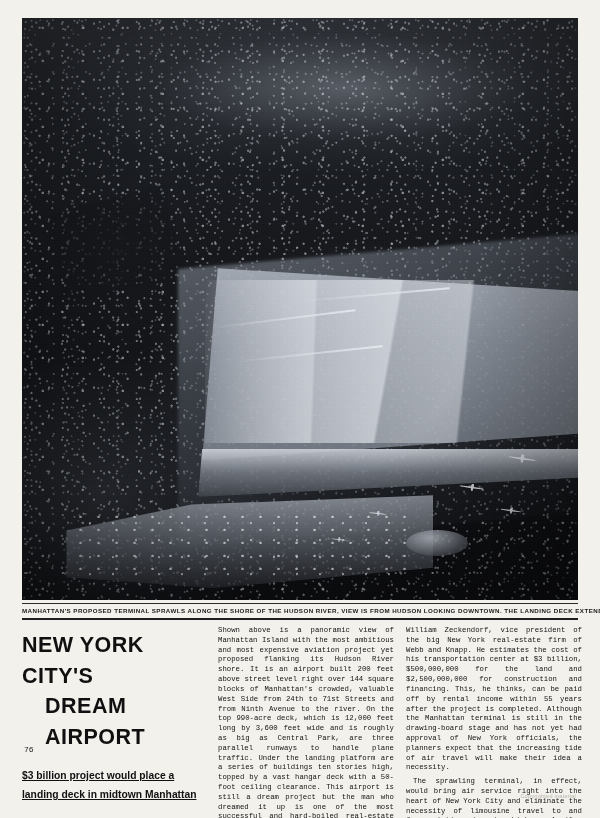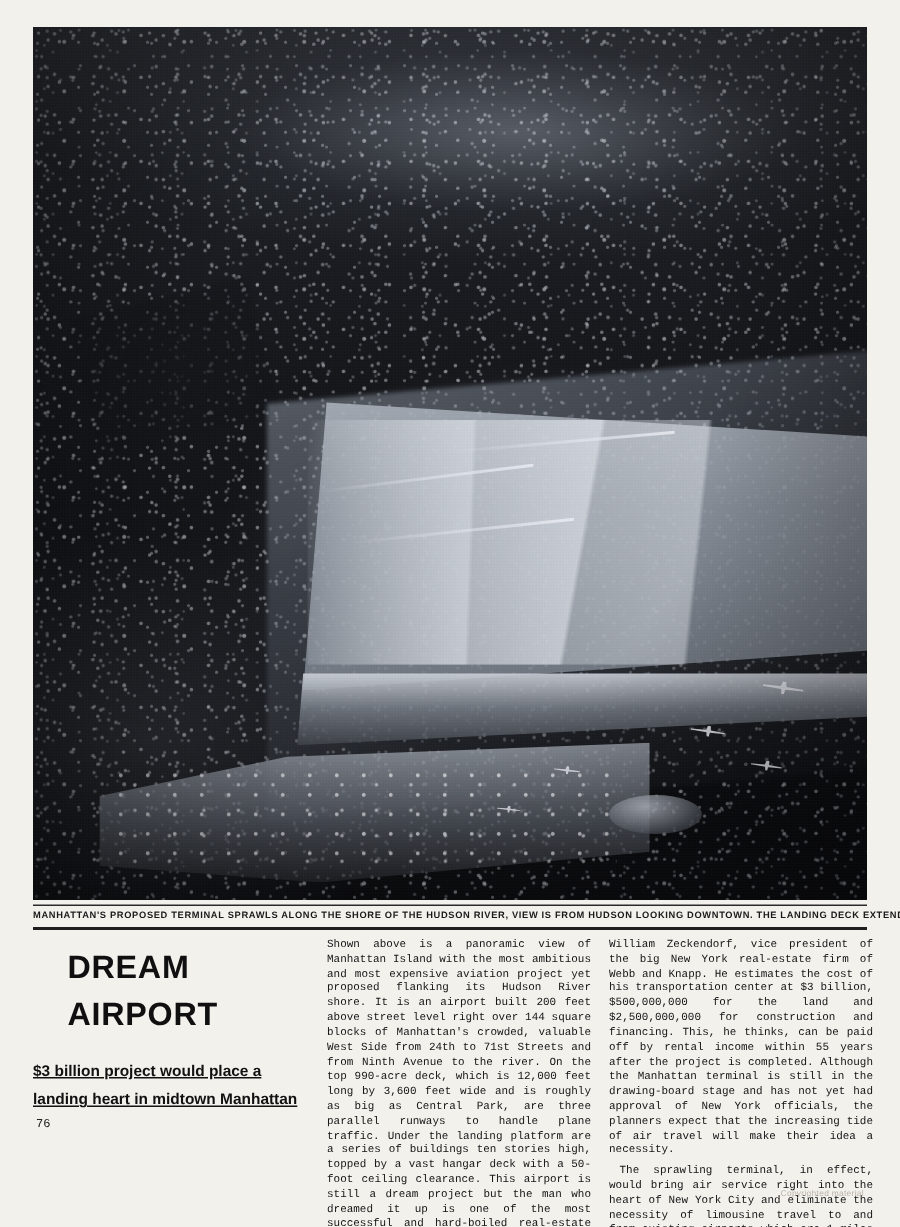--- a/index.html
+++ b/index.html
@@ -347,25 +347,26 @@
   </div>
 
   <div class="caption-rule"></div>
   <div class="caption">MANHATTAN'S PROPOSED TERMINAL SPRAWLS ALONG THE SHORE OF THE HUDSON RIVER, VIEW IS FROM HUDSON LOOKING DOWNTOWN.  THE LANDING DECK EXTENDS</div>
   <div class="caption-rule2"></div>
 
   <div class="content">
 
     <div class="col-head">
       <div class="headline">
+        <span class="l1">NEW YORK CITY'S</span>
         <span class="l2">DREAM AIRPORT</span>
       </div>
       <div class="subhead">
         <span>$3 billion project would place a</span><br>
-        <span>landing heart in midtown Manhattan</span>
+        <span>landing deck in midtown Manhattan</span>
       </div>
     </div>
 
     <div class="col-body">
       <p>Shown above is a panoramic view of Manhattan Island with the most ambitious and most expensive aviation project yet proposed flanking its Hudson River shore. It is an airport built 200 feet above street level right over 144 square blocks of Manhattan's crowded, valuable West Side from 24th to 71st Streets and from Ninth Avenue to the river. On the top 990-acre deck, which is 12,000 feet long by 3,600 feet wide and is roughly as big as Central Park, are three parallel runways to handle plane traffic. Under the landing platform are a series of buildings ten stories high, topped by a vast hangar deck with a 50-foot ceiling clearance. This airport is still a dream project but the man who dreamed it up is one of the most successful and hard-boiled real-estate men in New York City—</p>
     </div>
 
     <div class="col-body">
       <p>William Zeckendorf, vice president of the big New York real-estate firm of Webb and Knapp. He estimates the cost of his transportation center at $3 billion, $500,000,000 for the land and $2,500,000,000 for construction and financing. This, he thinks, can be paid off by rental income within 55 years after the project is completed. Although the Manhattan terminal is still in the drawing-board stage and has not yet had approval of New York officials, the planners expect that the increasing tide of air travel will make their idea a necessity.</p>
       <p class="indent">The sprawling terminal, in effect, would bring air service right into the heart of New York City and eliminate the necessity of limousine travel to and from existing airports which are 1 miles outside the business districts. Actually it takes less time by</p>

